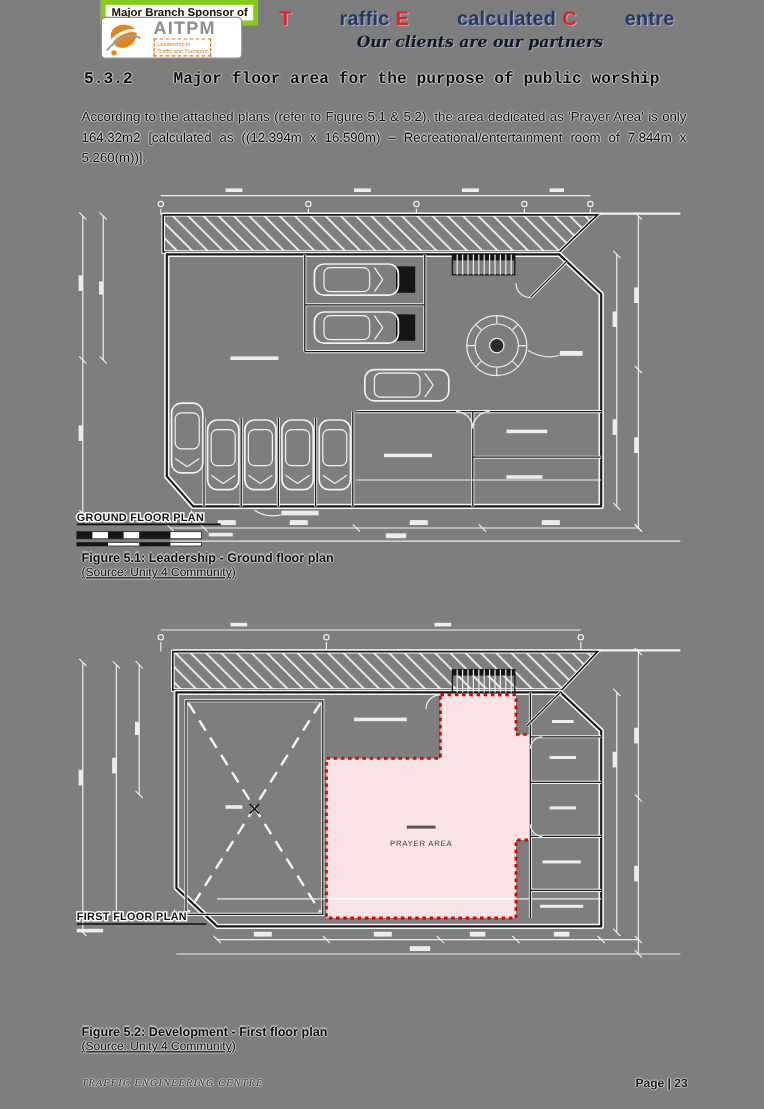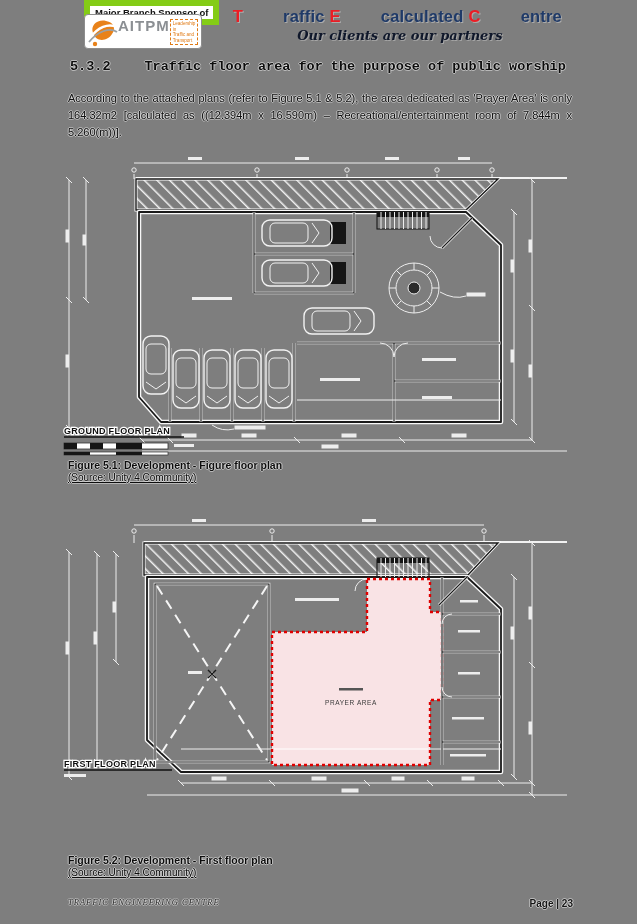--- a/index.html
+++ b/index.html
@@ -5,26 +5,26 @@
   html,body{margin:0;padding:0;}
   body{
     width:637px;height:924px;position:relative;overflow:hidden;
     background:#7e7e7e;
     font-family:"Liberation Sans",sans-serif;
     -webkit-font-smoothing:antialiased;
   }
   .halo{text-shadow:1px 0 0 rgba(255,255,255,.45),-1px 0 0 rgba(255,255,255,.45),
         0 1px 0 rgba(255,255,255,.45),0 -1px 0 rgba(255,255,255,.45);}
   
-  .sponsor-box{position:absolute;left:84px;top:0;background:#fff;border:6px solid #84cc16;
+  .sponsor-box{position:absolute;left:84px;top:0;background:#fff;border:4px solid #84cc16;
     font-size:9.5px;font-weight:bold;color:#111;padding:1px 5px;white-space:nowrap;}
   .logo-box{position:absolute;left:84px;top:14px;width:118px;height:35px;background:#fff;
     border:1px solid #8d8d8d;border-radius:4px;display:flex;align-items:center;padding:1px 3px;box-sizing:border-box;}
   .logo-emblem{width:30px;height:30px;flex:0 0 auto;}
-  .logo-texts{display:flex;flex-direction:row;line-height:1;margin-left:0;}
+  .logo-texts{display:flex;flex-direction:column;line-height:1;margin-left:10px;}
   .logo-name{font-size:15px;font-weight:bold;color:#8b8f93;letter-spacing:1px;}
   .logo-tag{font-size:4.6px;color:#e07b16;border:1px dashed #e07b16;padding:1px 2px;margin-top:1px;align-self:flex-start;line-height:1.2;}
   .brand{position:absolute;right:70px;top:7px;text-align:center;}
   .brand-title{font-size:16.5px;font-weight:bold;letter-spacing:.2px;white-space:nowrap;
     text-shadow:1px 1px 0 rgba(255,255,255,.35);}
   .bw{margin-right:5px;}
   .red{color:#ec1c24;}
   .navy{color:#1f3a68;margin-left:40px;}
   .brand-tagline{font-family:"DejaVu Serif",serif;font-style:italic;font-weight:bold;
     font-size:13px;color:#0f172a;margin-top:2px;text-shadow:1px 1px 0 rgba(255,255,255,.3);}
@@ -78,21 +78,21 @@
 
 <div class="brand">
   <div class="brand-title">
     <span class="bw"><span class="red">T</span><span class="navy">raffic</span></span><span class="bw"><span class="red">E</span><span class="navy">calculated</span></span><span class="bw"><span class="red">C</span><span class="navy">entre</span></span>
   </div>
   <div class="brand-tagline">Our clients are our partners</div>
 </div>
 
 <div class="section-heading halo">
   <span>5.3.2</span>
-  <span>Traffic floor area for the purpose of public worship</span>
+  <span>Major floor area for the purpose of public worship</span>
 </div>
 
 <div class="body-text halo">According to the attached plans (refer to Figure 5.1 &amp; 5.2), the area dedicated as 'Prayer Area' is only 164.32m2 [calculated as ((12.394m x 16.590m) – Recreational/entertainment room of 7.844m x 5.260(m))].</div>
 
 <svg class="fig1" width="524" height="306" viewBox="0 0 524 306">
   <defs>
     <pattern id="h1" width="9" height="9" patternUnits="userSpaceOnUse" patternTransform="rotate(-45)">
       <line x1="0" y1="0" x2="0" y2="9" stroke="#f2f2f2" stroke-width="3"></line>
     </pattern>
     <g id="carH" class="car">
@@ -237,21 +237,21 @@
       <rect class="blk" x="28" y="293" width="13" height="6"></rect>
     <rect class="blk" x="54" y="293" width="26" height="6"></rect>
     <rect x="2" y="302" width="104" height="3" fill="#fff" stroke="#333" stroke-width=".7"></rect>
     <rect class="blk" x="2" y="302" width="26" height="3"></rect>
       <rect class="blk" x="54" y="302" width="26" height="3"></rect>
     <rect class="dimd" x="112" y="294" width="20" height="3"></rect>
   </g>
 </svg>
 
 <div class="caption caption1 halo">
-  <div class="cap-line">Figure 5.1: Development - Figure floor plan</div>
+  <div class="cap-line">Figure 5.1: Leadership - Ground floor plan</div>
   <div class="src-line">(Source: Unity 4 Community)</div>
 </div>
 
 <svg class="fig2" width="524" height="295" viewBox="0 0 524 295">
 
   <g>
     <line class="dim" x1="72" y1="13" x2="422" y2="13"></line>
     <g class="dim">
       <line x1="72" y1="23" x2="72" y2="31"></line>
         <line x1="210" y1="23" x2="210" y2="31"></line>

